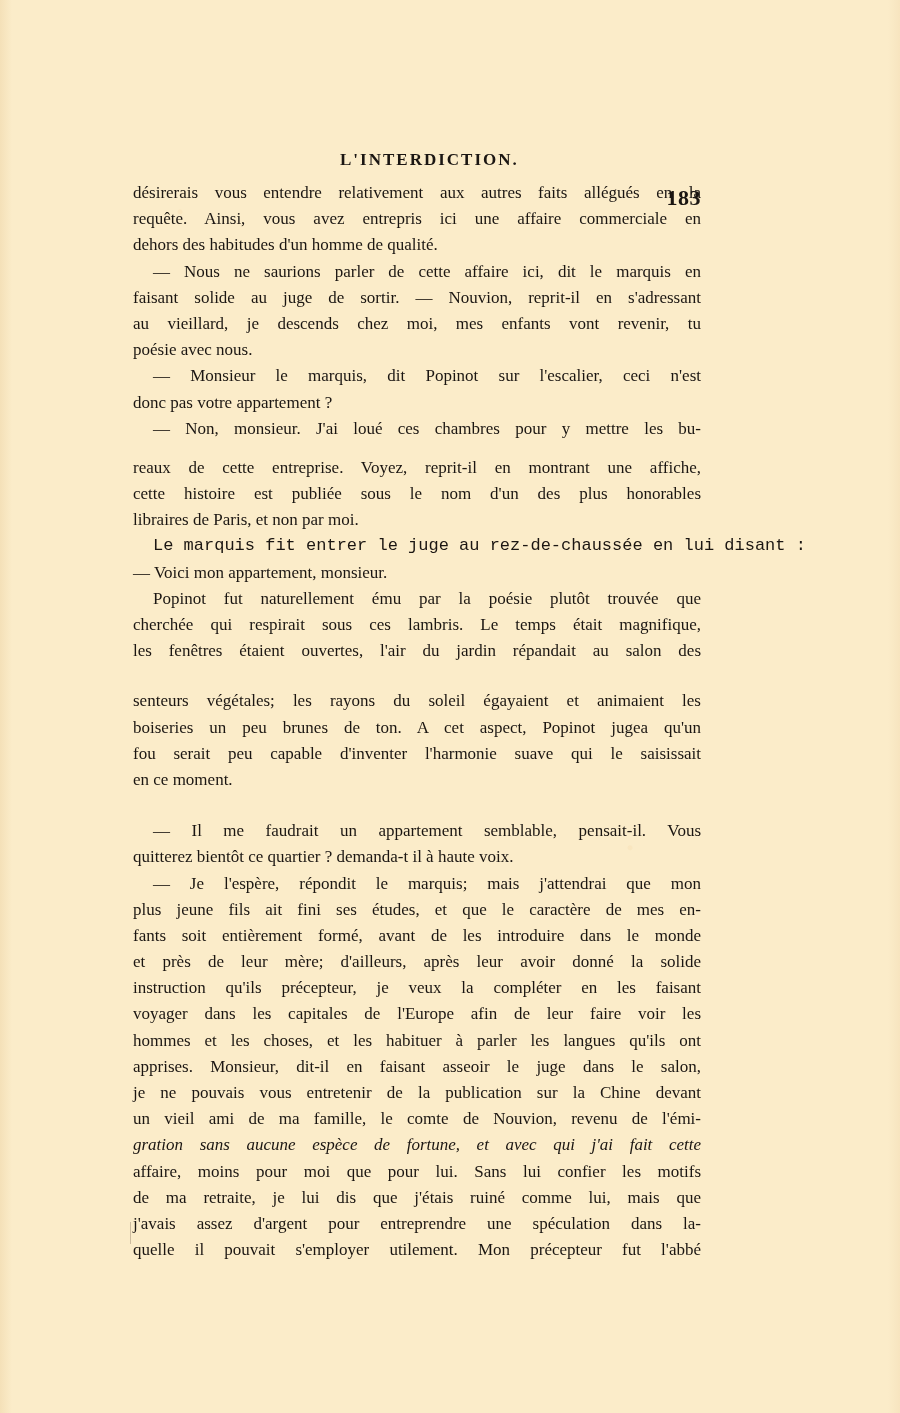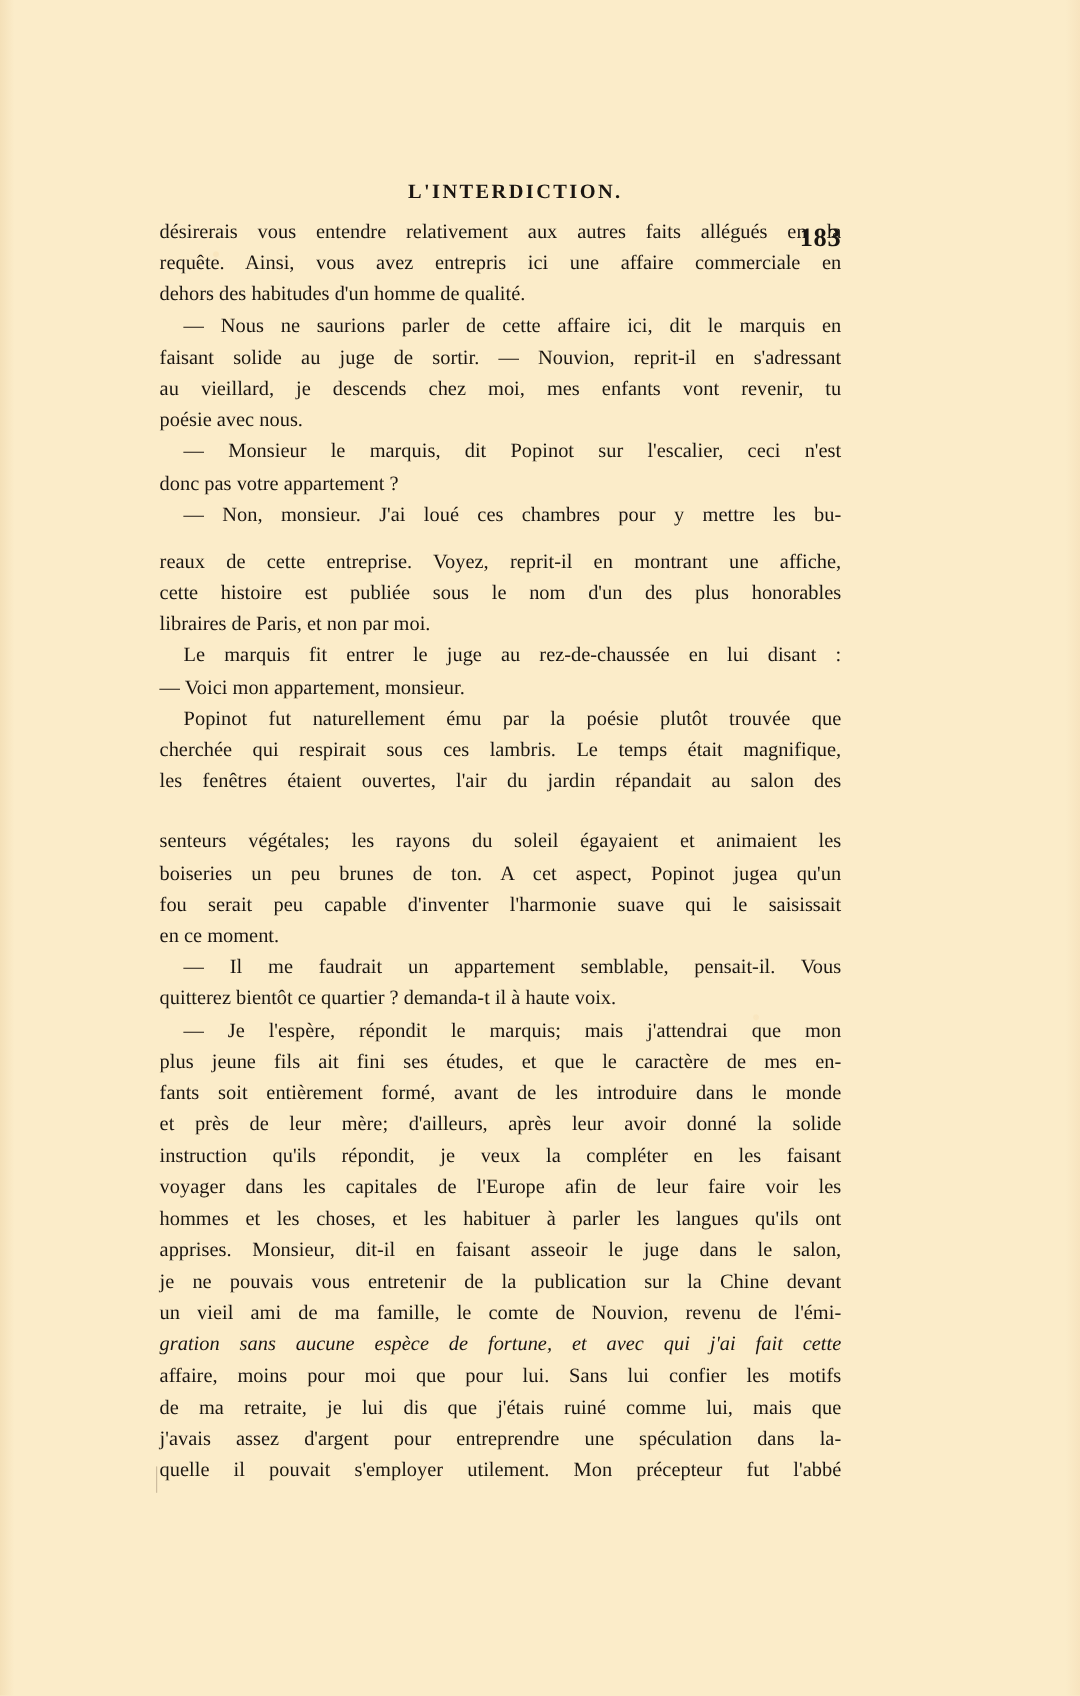--- a/index.html
+++ b/index.html
@@ -93,36 +93,36 @@
       <span class="line indent" style="width: 568px; display: block;">— Nous ne saurions parler de cette affaire ici, dit le marquis en</span>
       <span class="line" style="width: 568px; display: block;">faisant solide au juge de sortir. — Nouvion, reprit-il en s'adressant</span>
       <span class="line" style="width: 568px; display: block;">au vieillard, je descends chez moi, mes enfants vont revenir, tu</span>
       <span class="line last" style="width: 568px; display: block;">poésie avec nous.</span>
       <span class="line indent" style="width: 568px; display: block;">— Monsieur le marquis, dit Popinot sur l'escalier, ceci n'est</span>
       <span class="line last" style="width: 568px; display: block;">donc pas votre appartement ?</span>
       <span class="line indent" style="width: 568px; display: block;">— Non, monsieur. J'ai loué ces chambres pour y mettre les bu-</span>
       <span class="line" style="width: 568px; display: block; margin-top: 13px;">reaux de cette entreprise. Voyez, reprit-il en montrant une affiche,</span>
       <span class="line" style="width: 568px; display: block;">cette histoire est publiée sous le nom d'un des plus honorables</span>
       <span class="line last" style="width: 568px; display: block;">libraires de Paris, et non par moi.</span>
-      <span class="line indent" style="width: 568px; display: block;">Le marquis fit entrer le juge au rez-de-chaussée en lui disant :</span>
+      <span class="line indent" style="width: 568px; display: block; font-family: Liberation Mono, monospace;">Le marquis fit entrer le juge au rez-de-chaussée en lui disant :</span>
       <span class="line last" style="width: 568px; display: block;">— Voici mon appartement, monsieur.</span>
       <span class="line indent" style="width: 568px; display: block;">Popinot fut naturellement ému par la poésie plutôt trouvée que</span>
       <span class="line" style="width: 568px; display: block;">cherchée qui respirait sous ces lambris. Le temps était magnifique,</span>
       <span class="line" style="width: 568px; display: block;">les fenêtres étaient ouvertes, l'air du jardin répandait au salon des</span>
       <span class="line" style="width: 568px; display: block; margin-top: 24px;">senteurs végétales; les rayons du soleil égayaient et animaient les</span>
       <span class="line" style="width: 568px; display: block;">boiseries un peu brunes de ton. A cet aspect, Popinot jugea qu'un</span>
       <span class="line" style="width: 568px; display: block;">fou serait peu capable d'inventer l'harmonie suave qui le saisissait</span>
       <span class="line last" style="width: 568px; display: block;">en ce moment.</span>
-      <span class="line indent" style="width: 568px; display: block;">— Il me faudrait un appartement semblable, pensait-il. Vous</span>
+      <span class="line indent" style="width: 568px; display: block; margin-top: 25px;">— Il me faudrait un appartement semblable, pensait-il. Vous</span>
       <span class="line last" style="width: 568px; display: block;">quitterez bientôt ce quartier ? demanda-t il à haute voix.</span>
       <span class="line indent" style="width: 568px; display: block;">— Je l'espère, répondit le marquis; mais j'attendrai que mon</span>
       <span class="line" style="width: 568px; display: block;">plus jeune fils ait fini ses études, et que le caractère de mes en-</span>
       <span class="line" style="width: 568px; display: block;">fants soit entièrement formé, avant de les introduire dans le monde</span>
       <span class="line" style="width: 568px; display: block;">et près de leur mère; d'ailleurs, après leur avoir donné la solide</span>
-      <span class="line" style="width: 568px; display: block;">instruction qu'ils répondit, je veux la compléter en les faisant</span>
+      <span class="line" style="width: 568px; display: block;">instruction qu'ils précepteur, je veux la compléter en les faisant</span>
       <span class="line" style="width: 568px; display: block;">voyager dans les capitales de l'Europe afin de leur faire voir les</span>
       <span class="line" style="width: 568px; display: block;">hommes et les choses, et les habituer à parler les langues qu'ils ont</span>
       <span class="line" style="width: 568px; display: block;">apprises. Monsieur, dit-il en faisant asseoir le juge dans le salon,</span>
       <span class="line" style="width: 568px; display: block;">je ne pouvais vous entretenir de la publication sur la Chine devant</span>
       <span class="line" style="width: 568px; display: block;">un vieil ami de ma famille, le comte de Nouvion, revenu de l'émi-</span>
       <span class="line" style="width: 568px; display: block; font-style: italic;">gration sans aucune espèce de fortune, et avec qui j'ai fait cette</span>
       <span class="line" style="width: 568px; display: block;">affaire, moins pour moi que pour lui. Sans lui confier les motifs</span>
       <span class="line" style="width: 568px; display: block;">de ma retraite, je lui dis que j'étais ruiné comme lui, mais que</span>
       <span class="line" style="width: 568px; display: block;">j'avais assez d'argent pour entreprendre une spéculation dans la-</span>
       <span class="line" style="width: 568px; display: block;">quelle il pouvait s'employer utilement. Mon précepteur fut l'abbé</span>

